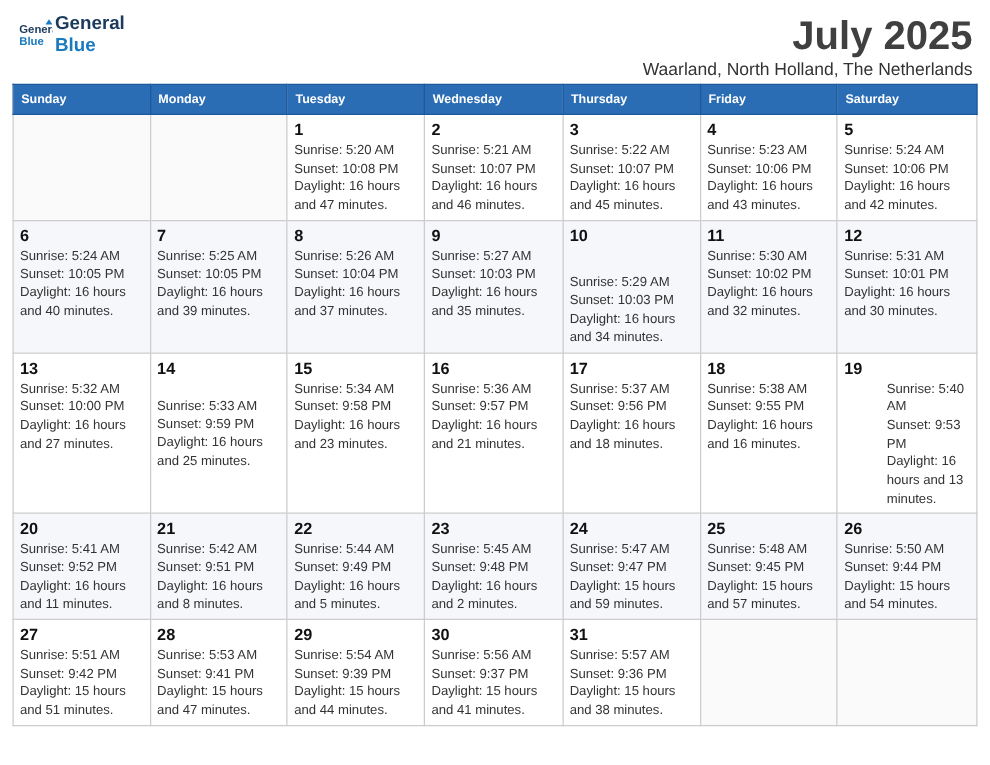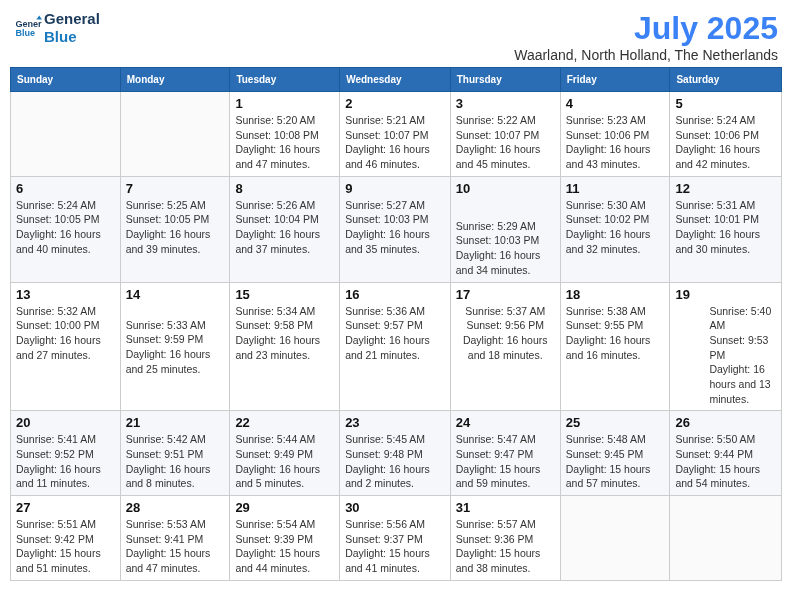--- a/index.html
+++ b/index.html
@@ -25,21 +25,21 @@
     .logo-icon {
       width: 28px;
       height: 28px;
     }
     .title-block {
       text-align: right;
     }
     .month-year {
       font-size: 32px;
       font-weight: bold;
-      color: #3b82f6;
+      color: #404040;
     }
     .location {
       font-size: 14px;
       color: #333;
     }
     table {
       width: 100%;
       border-collapse: collapse;
       border: 1px solid #ccc;
     }
@@ -214,21 +214,21 @@
 Daylight: 16 hours and 23 minutes.</div>
         </td>
         <td>
           <span class="day-number">16</span>
           <div class="cell-content" style="white-space: pre-line;">Sunrise: 5:36 AM
 Sunset: 9:57 PM
 Daylight: 16 hours and 21 minutes.</div>
         </td>
         <td>
           <span class="day-number">17</span>
-          <div class="cell-content" style="white-space: pre-line; text-align: center;">Sunrise: 5:37 AM
+          <div class="cell-content" style="white-space: pre-line;">Sunrise: 5:37 AM
 Sunset: 9:56 PM
 Daylight: 16 hours and 18 minutes.</div>
         </td>
         <td>
           <span class="day-number">18</span>
           <div class="cell-content" style="white-space: pre-line;">Sunrise: 5:38 AM
 Sunset: 9:55 PM
 Daylight: 16 hours and 16 minutes.</div>
         </td>
         <td>

